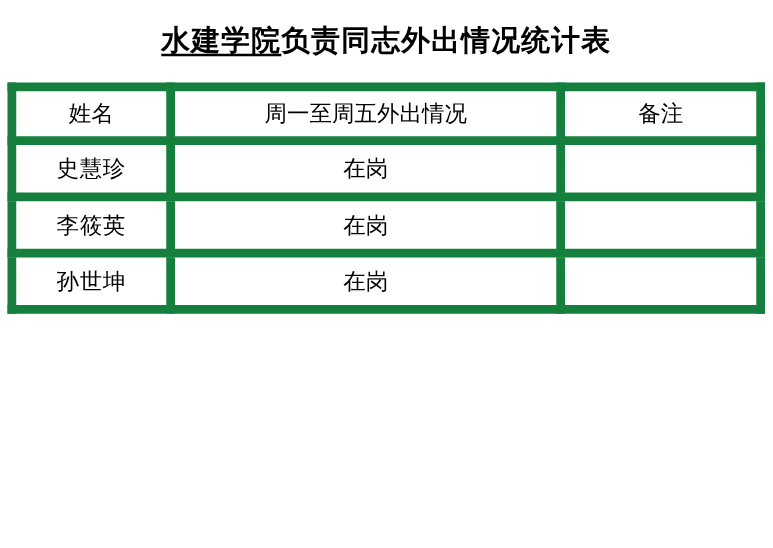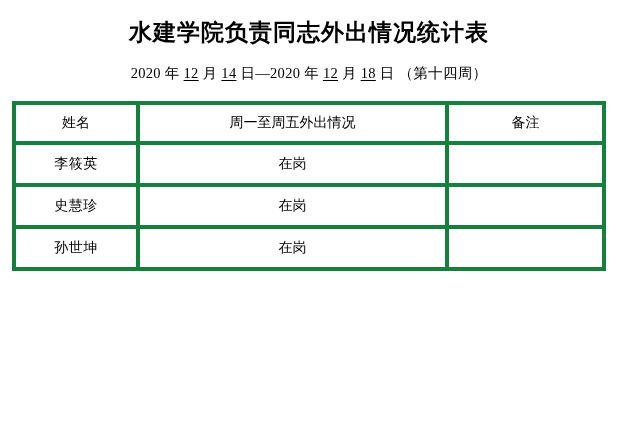--- a/index.html
+++ b/index.html
@@ -24,45 +24,46 @@
     text-align: center;
     font-family: "Liberation Serif", serif;
     font-size: 23px;
     font-weight: bold;
     letter-spacing: 1px;
     margin-top: 18px;
     line-height: 1.3;
     white-space: nowrap;
   }
   .title-underlined {
+    text-decoration: underline;
     text-underline-offset: 3px;
   }
   .doc-subtitle {
     text-align: center;
     font-size: 14.5px;
     margin-top: 16px;
     letter-spacing: 0.3px;
     white-space: nowrap;
   }
   .u {
     text-decoration: underline;
     text-underline-offset: 2px;
   }
   table.main-table {
     border-collapse: collapse;
     margin: 18px auto 0 auto;
     width: 578px;
     table-layout: fixed;
   }
   table.main-table td {
-    border: 4px solid #15803d;
+    border: 7px solid #15803d;
     height: 38px;
     text-align: center;
     vertical-align: middle;
-    font-size: 14px;
+    font-size: 18px;
     font-family: "Liberation Serif", serif;
     padding: 0;
   }
   table.main-table tr.header-row td {
     height: 36px;
   }
   .col-name { width: 120px; }
   .col-status { width: 305px; }
   .col-remark { width: 153px; }
   .name-cell {
@@ -75,47 +76,35 @@
 </style>
 </head>
 <body>
 
 <div class="page">
 
   <div class="doc-title">
     <span class="title-underlined">水建学院</span><span>负责同志外出情况统计表</span>
   </div>
 
-  <div class="doc-subtitle">
-    <span>2020 年</span>
-    <span class="u">12</span>
-    <span>月</span>
-    <span class="u">14</span>
-    <span>日</span><span>—</span><span>2020 年</span>
-    <span class="u">12</span>
-    <span>月</span>
-    <span class="u">18</span>
-    <span>日</span>
-    <span>（第十四周）</span>
-  </div>
 
   <table class="main-table">
     <tbody>
       <tr class="header-row">
         <td class="col-name">姓名</td>
         <td class="col-status">周一至周五外出情况</td>
         <td class="col-remark">备注</td>
       </tr>
       <tr>
-        <td class="col-name name-cell">李筱英</td>
+        <td class="col-name name-cell">史慧珍</td>
         <td class="col-status">在岗</td>
         <td class="col-remark"></td>
       </tr>
       <tr>
-        <td class="col-name name-cell">史慧珍</td>
+        <td class="col-name name-cell">李筱英</td>
         <td class="col-status">在岗</td>
         <td class="col-remark"></td>
       </tr>
       <tr>
         <td class="col-name name-cell">孙世坤</td>
         <td class="col-status">在岗</td>
         <td class="col-remark"></td>
       </tr>
     </tbody>
   </table>

